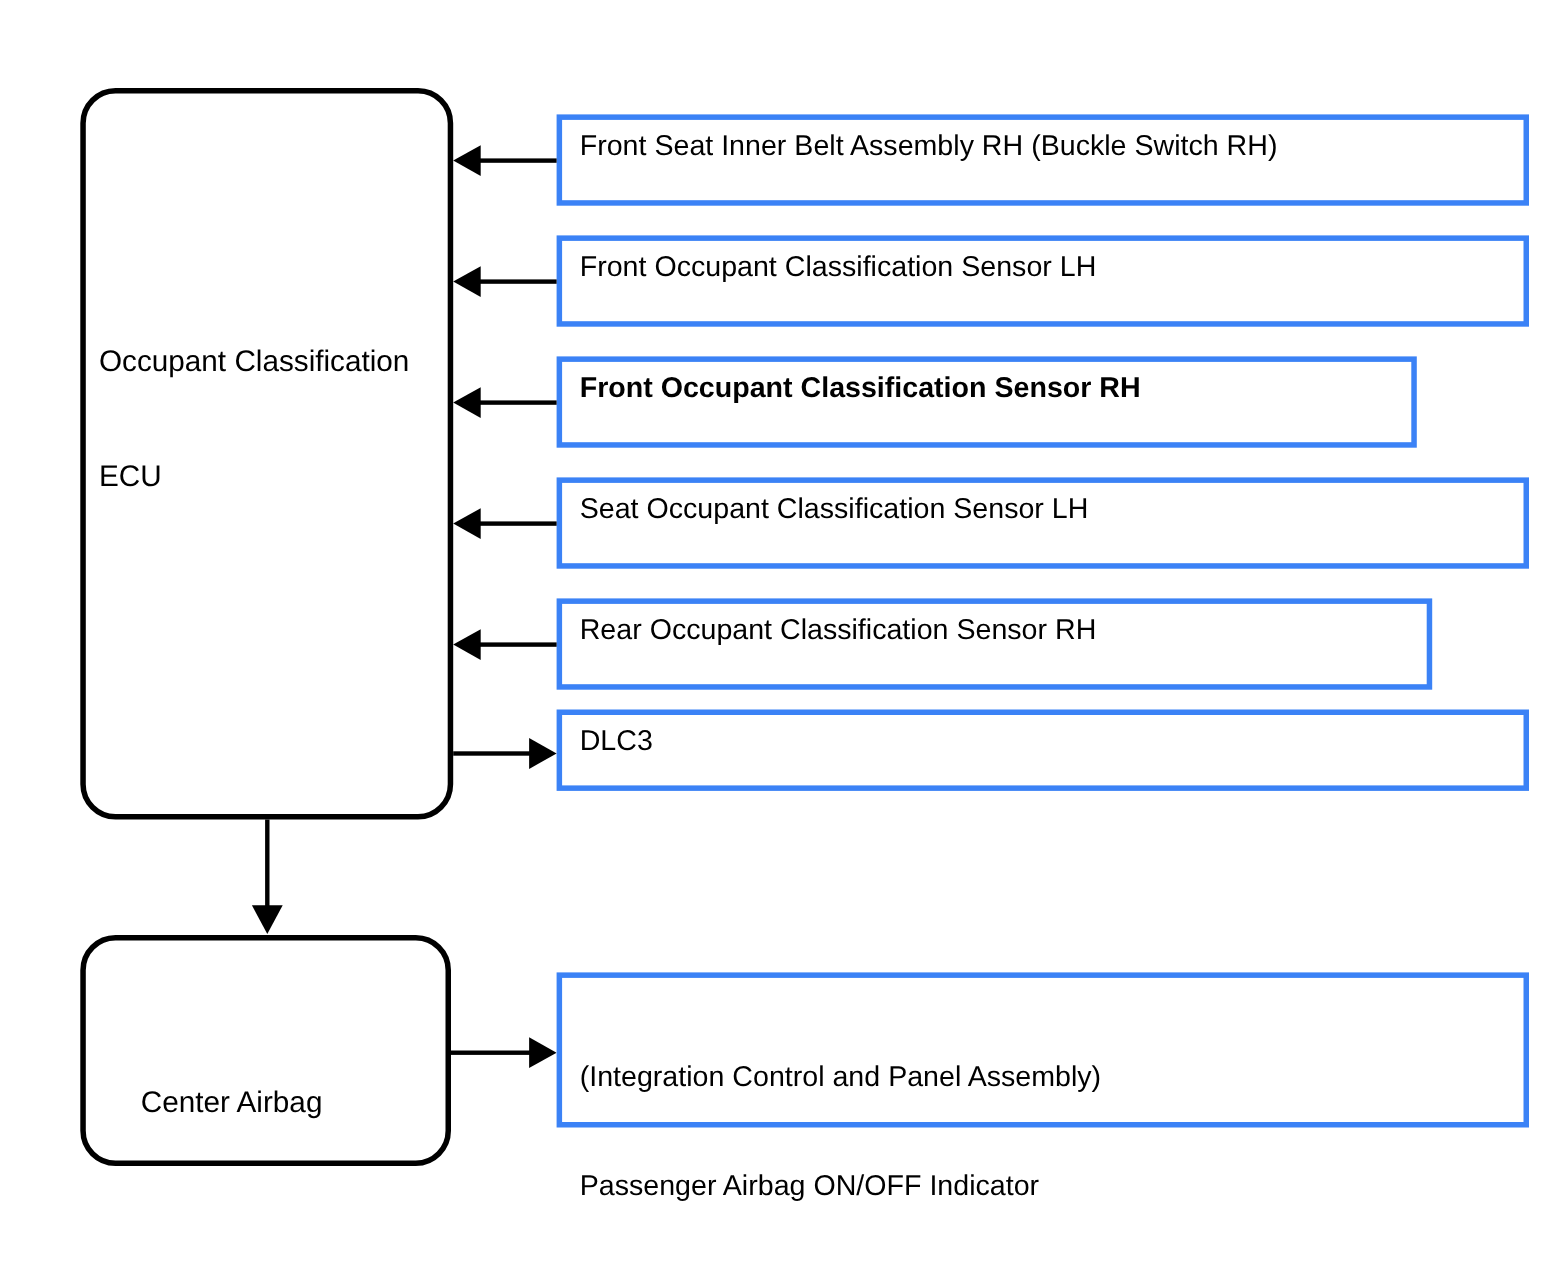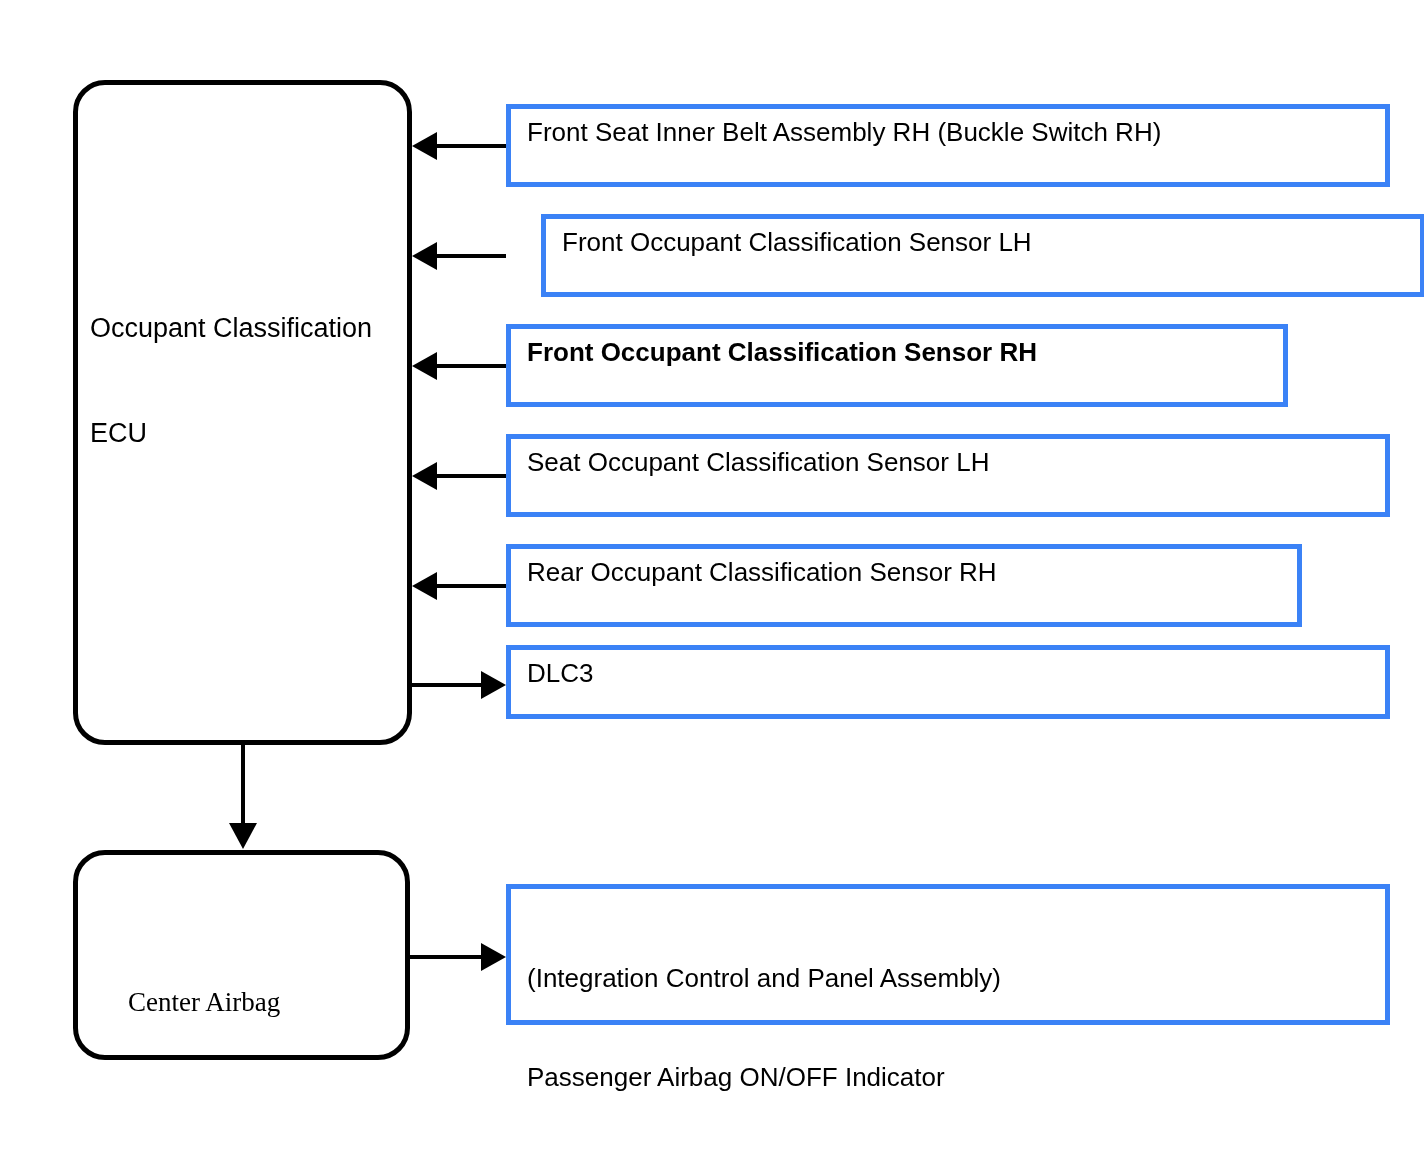--- a/index.html
+++ b/index.html
@@ -82,21 +82,21 @@
     <div class="rlabel" style="left:12px; top:156px;">
       <div>Occupant Classification</div>
       <div>ECU</div>
     </div>
   </div>
 
   <div class="box" style="left:506px; top:104px; width:884px; height:83px;">
     <div class="blabel">Front Seat Inner Belt Assembly RH (Buckle Switch RH)</div>
   </div>
 
-  <div class="box" style="left:506px; top:214px; width:884px; height:83px;margin-left:35px;">
+  <div class="box" style="left:506px; top:214px; width:884px; height:83px;">
     <div class="blabel">Front Occupant Classification Sensor LH</div>
   </div>
 
   <div class="box" style="left:506px; top:324px; width:782px; height:83px;font-weight:bold;">
     <div class="blabel">Front Occupant Classification Sensor RH</div>
   </div>
 
   <div class="box" style="left:506px; top:434px; width:884px; height:83px;">
     <div class="blabel">Seat Occupant Classification Sensor LH</div>
   </div>
@@ -137,21 +137,21 @@
   <div>
     <div class="hline" style="left:412px; top:683px; width:72px; height:4px;"></div>
     <div class="head head-right" style="left:481px; top:671px;"></div>
   </div>
 
   <div>
     <div class="vline" style="left:241px; top:745px; width:4px; height:80px;"></div>
     <div class="head head-down" style="left:229px; top:823px;"></div>
   </div>
 
-  <div class="rbox" style="left:73px; top:850px; width:337px; height:210px;font-family:Liberation Serif, serif;">
+  <div class="rbox" style="left:73px; top:850px; width:337px; height:210px;">
     <div class="rlabel" style="left:50px; top:60px;">
       <div>Center Airbag</div>
     </div>
   </div>
 
   <div>
     <div class="hline" style="left:410px; top:955px; width:74px; height:4px;"></div>
     <div class="head head-right" style="left:481px; top:943px;"></div>
   </div>
 

